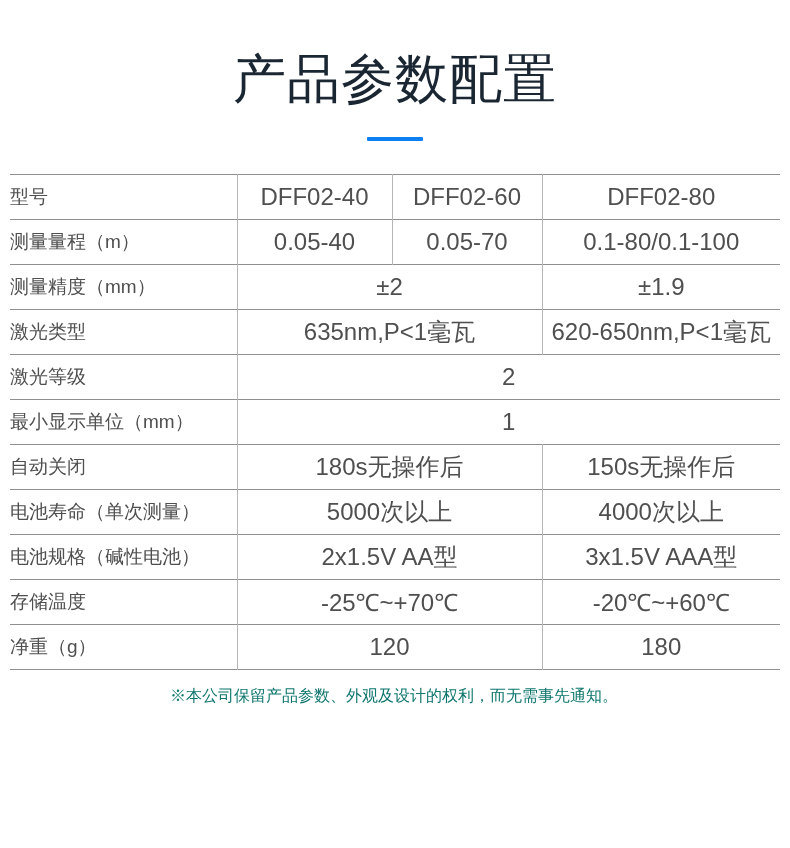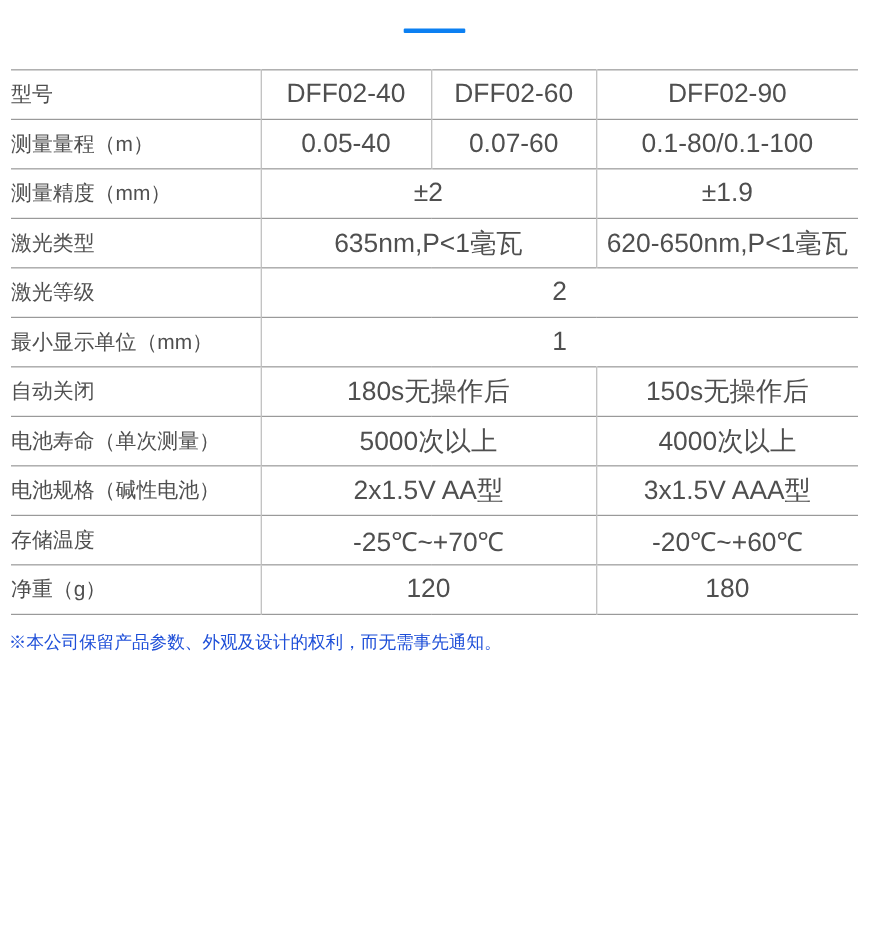--- a/index.html
+++ b/index.html
@@ -57,52 +57,53 @@
     font-size: 19px;
   }
   td.row-value {
     text-align: center;
     font-size: 24px;
     border-left: 1px solid #b5b5b5;
   }
   .footer-note {
     width: 772px;
     margin: 16px 0 0 8px;
-    text-align: left;
+    text-align: center;
     font-size: 16px;
     line-height: 20px;
-    color: #1d4ed8;
+    color: #0f766e;
   }
 </style>
 </head>
 <body>
 
 <div class="page">
 
+  <h1 class="title" style="color: rgb(27, 38, 51);">产品参数配置</h1>
 
   <div class="accent-bar" style="background: rgb(12, 128, 242);"></div>
 
   <table class="spec-table">
     <colgroup>
       <col style="width:227px">
       <col style="width:155px">
       <col style="width:150px">
       <col style="width:238px">
     </colgroup>
     <tbody id="spec-body">
         <tr>
           <td class="row-label">型号</td>
           <td class="row-value" colspan="1">DFF02-40</td>
           <td class="row-value" colspan="1">DFF02-60</td>
-          <td class="row-value" colspan="1">DFF02-90</td>
+          <td class="row-value" colspan="1">DFF02-80</td>
         </tr>
         <tr>
           <td class="row-label">测量量程（m）</td>
           <td class="row-value" colspan="1">0.05-40</td>
-          <td class="row-value" colspan="1">0.07-60</td>
+          <td class="row-value" colspan="1">0.05-70</td>
           <td class="row-value" colspan="1">0.1-80/0.1-100</td>
         </tr>
         <tr>
           <td class="row-label">测量精度（mm）</td>
           <td class="row-value" colspan="2">±2</td>
           <td class="row-value" colspan="1">±1.9</td>
         </tr>
         <tr>
           <td class="row-label">激光类型</td>
           <td class="row-value" colspan="2">635nm,P&lt;1毫瓦</td>

